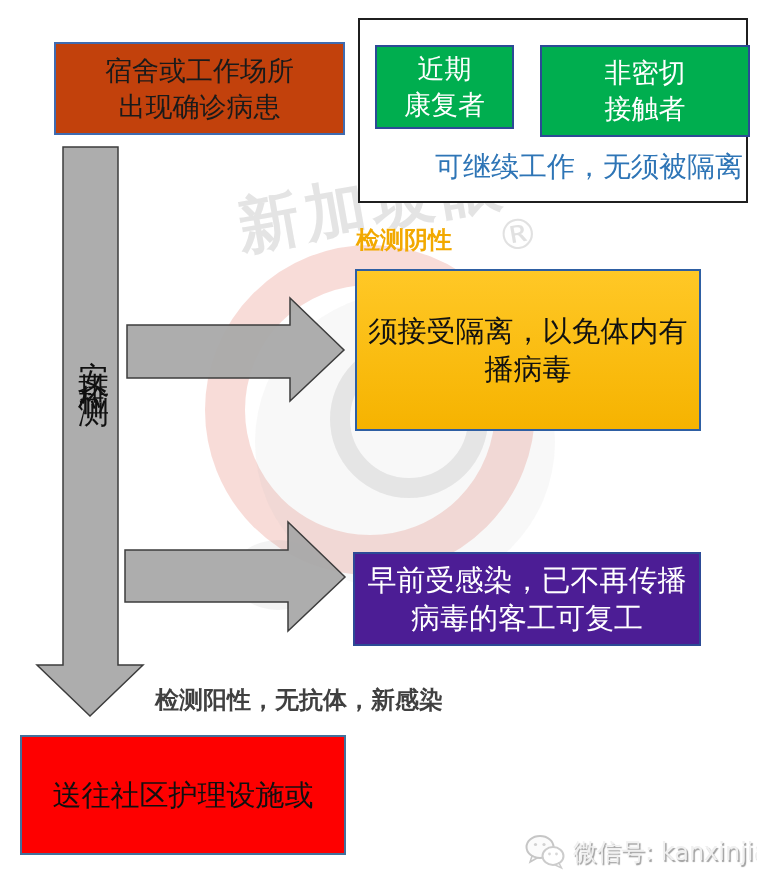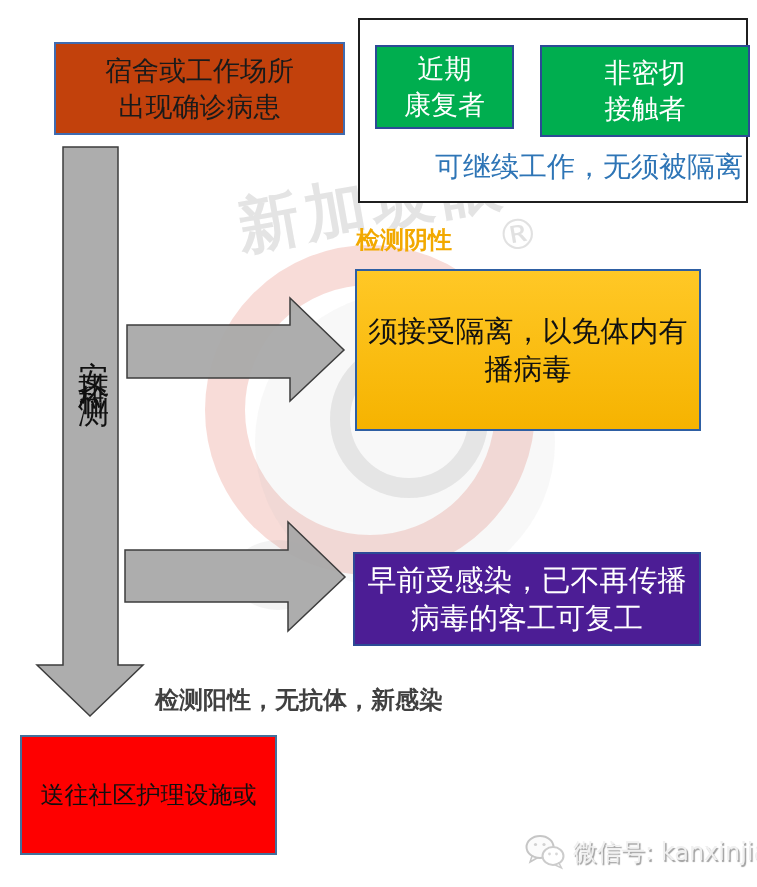--- a/index.html
+++ b/index.html
@@ -50,22 +50,22 @@
   .outcome-label{position:absolute;font-weight:bold;font-size:24px;white-space:nowrap;z-index:2;}
   #label-negative{left:356px;top:224px;color:#F2A900;}
   #label-positive-antibody{left:308px;top:471px;color:#00A94F;}
   #label-positive-new{left:155px;top:684px;color:#404040;}
 
   #negative-box{left:355px;top:269px;width:346px;height:162px;
     background:linear-gradient(180deg,#FFC826 0%,#F6B300 100%);
     border:2px solid #2E5FA3;color:#111111;font-size:29px;line-height:38px;}
   #antibody-box{left:353px;top:538px;width:348px;height:94px;background:#4c1d95;
     border:2px solid #2C4A96;color:#ffffff;font-size:29px;line-height:38px;margin-top:14px;}
-  #new-infection-box{left:20px;top:735px;width:257px;height:120px;background:#FE0000;
-    border:2px solid #41719C;color:#101010;font-size:24px;line-height:40px;}
+  #new-infection-box{left:20px;top:735px;width:326px;height:120px;background:#FE0000;
+    border:2px solid #41719C;color:#101010;font-size:29px;line-height:40px;}
 
   
   #footer{position:absolute;left:524px;top:834px;display:flex;align-items:center;
     gap:7px;z-index:2;}
   #footer-text{font-size:24px;color:#f0f0f0;
     text-shadow:1.5px 1.5px 1px #9f9f9f, -0.5px -0.5px 0 #ffffff;white-space:nowrap;}
 </style>
 </head>
 <body>
 

